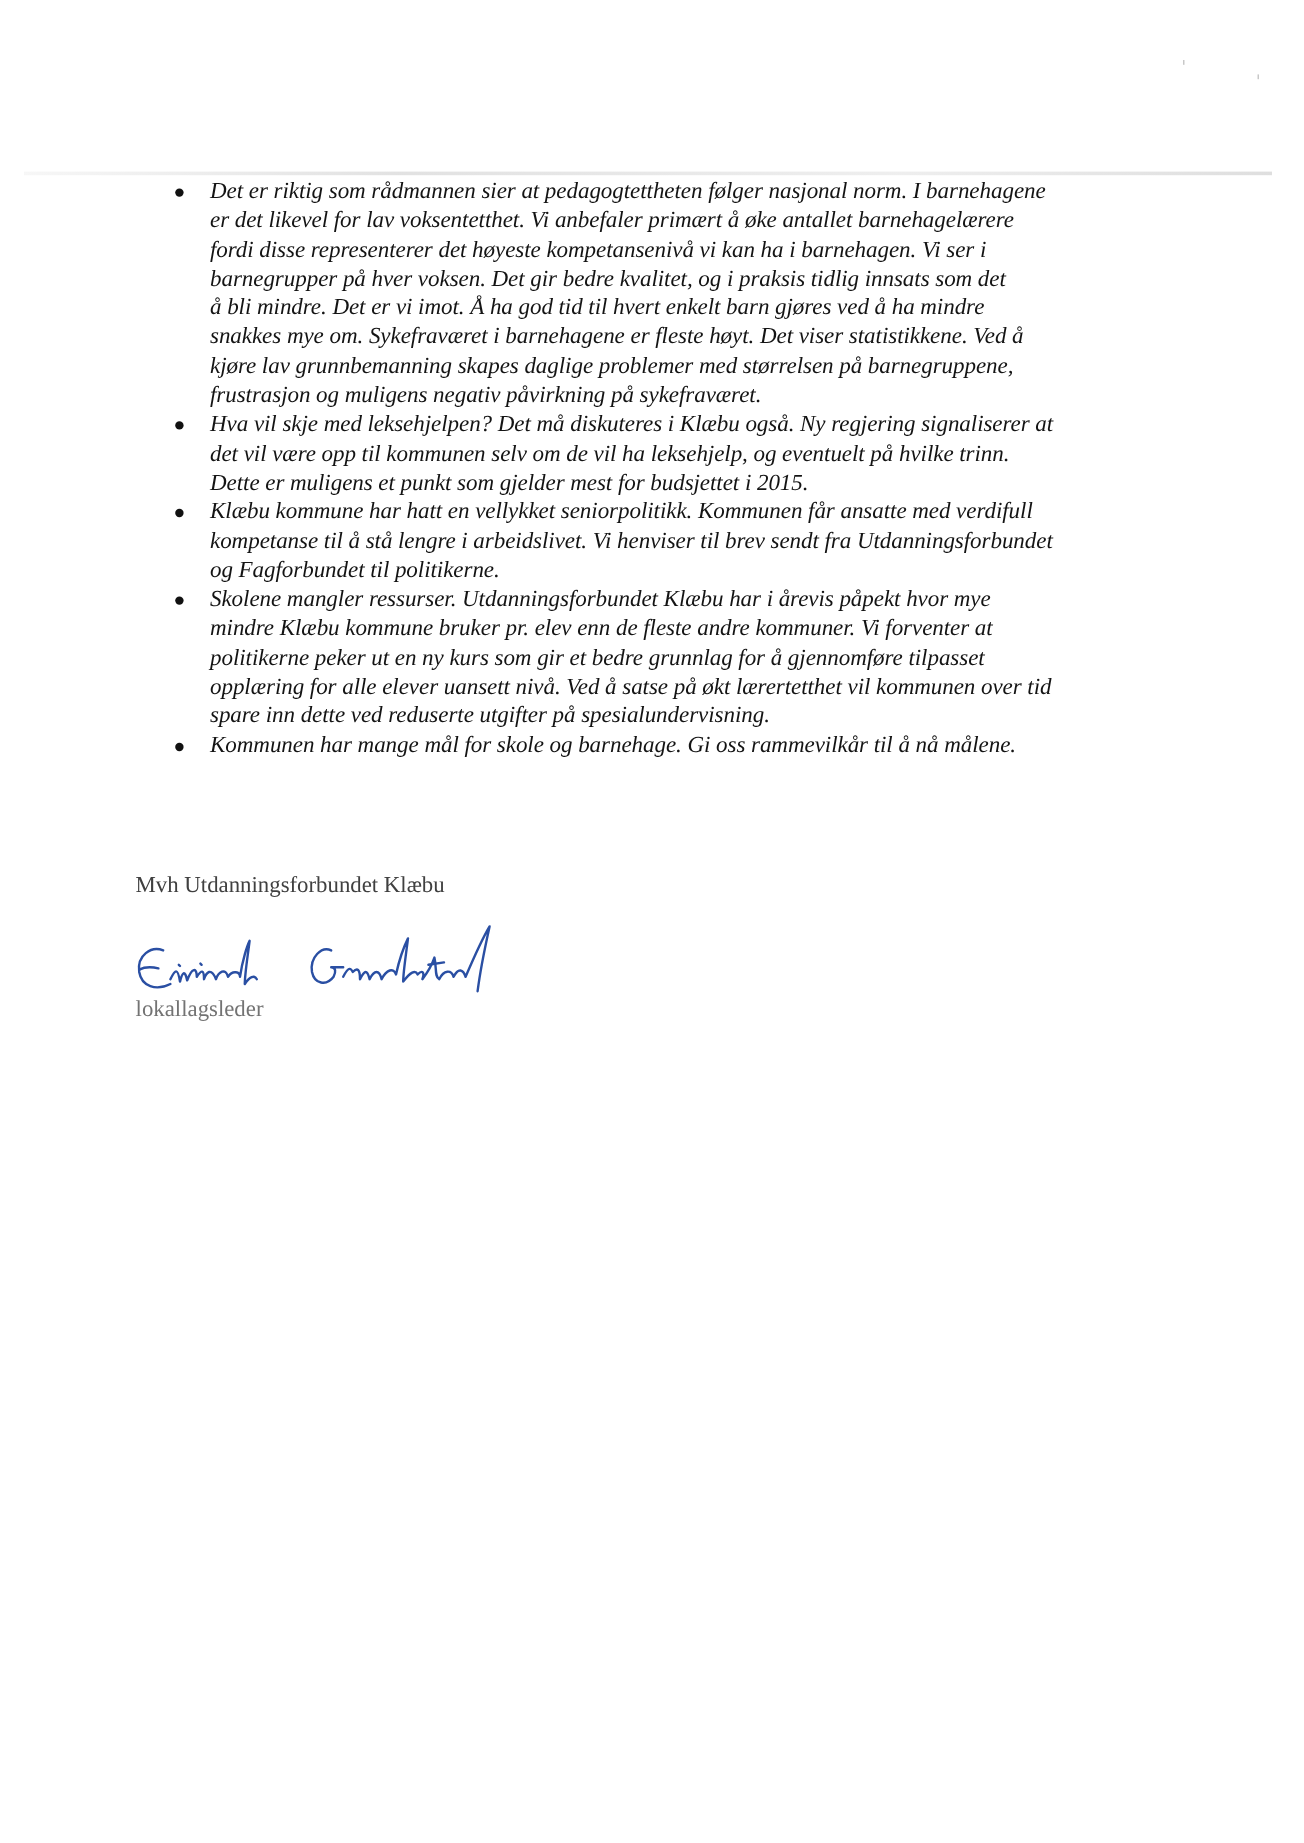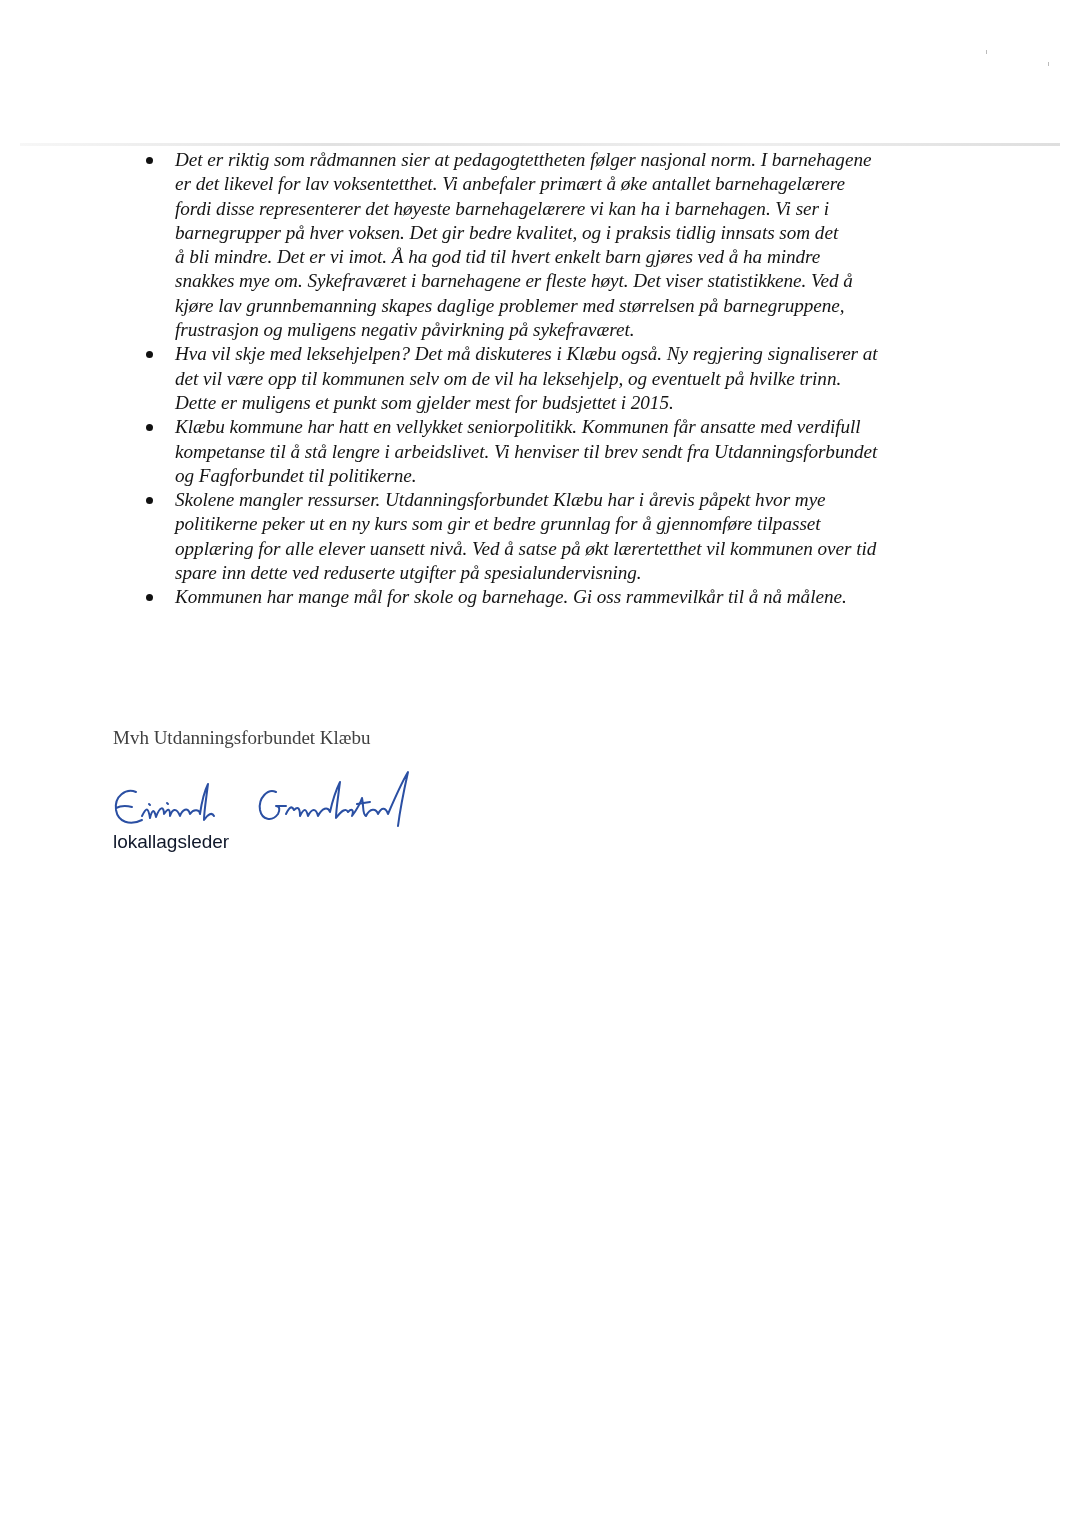--- a/index.html
+++ b/index.html
@@ -21,37 +21,37 @@
     font-family: "Liberation Serif", serif; font-style: italic; font-size: 19.2px;
     color: #141414; white-space: nowrap; letter-spacing: -0.05px;
   }
   .closing {
     position: absolute; left: 113px; top: 727px;
     font-family: "Liberation Serif", serif; font-size: 19px; color: #404040;
   }
   .signature { position: absolute; left: 108px; top: 770px; width: 320px; height: 70px; }
   .title-role {
     position: absolute; left: 113px; top: 831px;
-    font-family: Liberation Sans, sans-serif; font-size: 19px; color: #0f172a;
+    font-family: Liberation Serif, serif; font-size: 19px; color: #737373;
   }
 </style>
 </head>
 <body>
 
 <div class="page">
   <div class="scanline"></div>
   <div class="speck" style="left:986px;top:50px;"></div>
   <div class="speck" style="left:1048px;top:62px;"></div>
 
   <div class="bullets" id="bullet-list">
       <div class="item">
         <span class="bullet"></span>
         <span class="line">Det er riktig som rådmannen sier at pedagogtettheten følger nasjonal norm. I barnehagene</span>
         <span class="line">er det likevel for lav voksentetthet. Vi anbefaler primært å øke antallet barnehagelærere</span>
-        <span class="line">fordi disse representerer det høyeste barnehagelærere vi kan ha i barnehagen. Vi ser i</span>
+        <span class="line">fordi disse representerer det høyeste kompetansenivå vi kan ha i barnehagen. Vi ser i</span>
         <span class="line">barnegrupper på hver voksen. Det gir bedre kvalitet, og i praksis tidlig innsats som det</span>
         <span class="line">å bli mindre. Det er vi imot. Å ha god tid til hvert enkelt barn gjøres ved å ha mindre</span>
         <span class="line">snakkes mye om. Sykefraværet i barnehagene er fleste høyt. Det viser statistikkene. Ved å</span>
         <span class="line">kjøre lav grunnbemanning skapes daglige problemer med størrelsen på barnegruppene,</span>
         <span class="line">frustrasjon og muligens negativ påvirkning på sykefraværet.</span>
       </div>
       <div class="item">
         <span class="bullet"></span>
         <span class="line">Hva vil skje med leksehjelpen? Det må diskuteres i Klæbu også. Ny regjering signaliserer at</span>
         <span class="line">det vil være opp til kommunen selv om de vil ha leksehjelp, og eventuelt på hvilke trinn.</span>
@@ -59,20 +59,21 @@
       </div>
       <div class="item">
         <span class="bullet"></span>
         <span class="line">Klæbu kommune har hatt en vellykket seniorpolitikk. Kommunen får ansatte med verdifull</span>
         <span class="line">kompetanse til å stå lengre i arbeidslivet. Vi henviser til brev sendt fra Utdanningsforbundet</span>
         <span class="line">og Fagforbundet til politikerne.</span>
       </div>
       <div class="item">
         <span class="bullet"></span>
         <span class="line">Skolene mangler ressurser. Utdanningsforbundet Klæbu har i årevis påpekt hvor mye</span>
+        <span class="line">mindre Klæbu kommune bruker pr. elev enn de fleste andre kommuner. Vi forventer at</span>
         <span class="line">politikerne peker ut en ny kurs som gir et bedre grunnlag for å gjennomføre tilpasset</span>
         <span class="line">opplæring for alle elever uansett nivå. Ved å satse på økt lærertetthet vil kommunen over tid</span>
         <span class="line">spare inn dette ved reduserte utgifter på spesialundervisning.</span>
       </div>
       <div class="item">
         <span class="bullet"></span>
         <span class="line">Kommunen har mange mål for skole og barnehage. Gi oss rammevilkår til å nå målene.</span>
       </div>
     </div>
 

